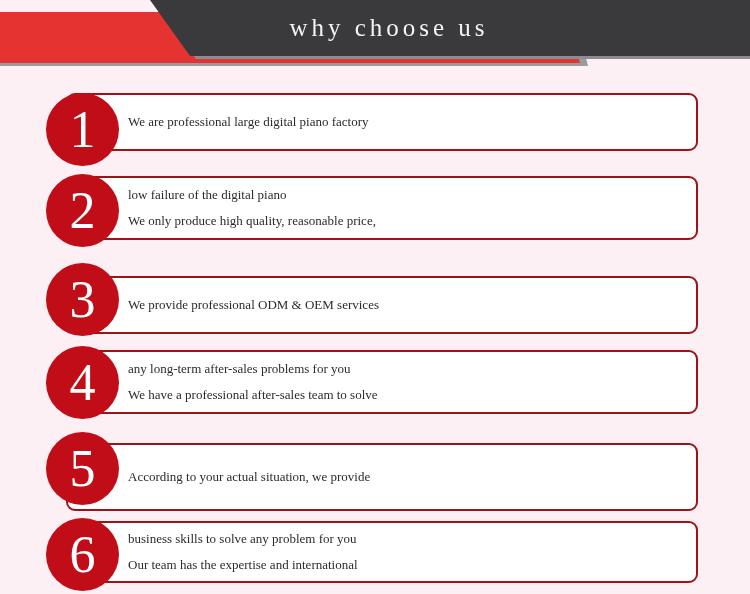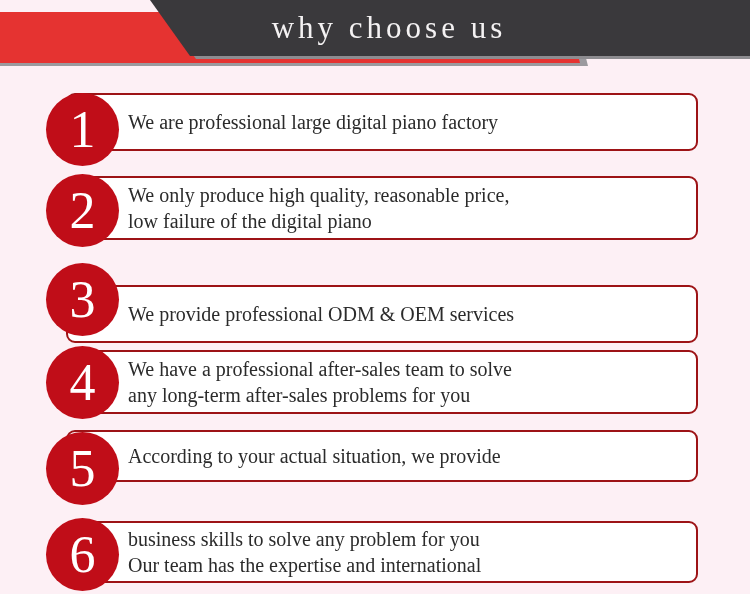--- a/index.html
+++ b/index.html
@@ -82,21 +82,21 @@
 
   .header-title {
     position: absolute;
     left: 0;
     top: 0;
     width: 750px;
     height: 56px;
     line-height: 56px;
     text-align: center;
     color: #f4f2f3;
-    font-size: 31px;
+    font-size: 25px;
     letter-spacing: 4px;
     font-family: "Liberation Serif", "DejaVu Serif", serif;
     white-space: nowrap;
     text-indent: 28px;
   }
 
   
   .rows {
     position: absolute;
     left: 0;
@@ -125,21 +125,21 @@
   .row-text {
     position: absolute;
     left: 60px;
     right: 10px;
     top: 0;
     bottom: 0;
     display: flex;
     flex-direction: column;
     justify-content: center;
     color: #2b2b2b;
-    font-size: 20px;
+    font-size: 13px;
     line-height: 26px;
     font-family: "Liberation Serif", "DejaVu Serif", serif;
   }
 
   .row-text .ln {
     display: block;
     white-space: nowrap;
   }
 
   .row-badge {
@@ -178,48 +178,48 @@
         <div class="row-text">
           <span class="ln">We are professional large digital piano factory</span>
         </div>
       </div>
       <div class="row-badge" style="top:0px;">1</div>
     </div>
 
     <div class="row" style="top:176px;height:70px;">
       <div class="row-box" style="top:0;height:64px;">
         <div class="row-text">
+          <span class="ln">low failure of the digital piano</span>
           <span class="ln">We only produce high quality, reasonable price,</span>
-          <span class="ln">low failure of the digital piano</span>
         </div>
       </div>
       <div class="row-badge" style="top:-2px;">2</div>
     </div>
 
     <div class="row" style="top:268px;height:66px;">
-      <div class="row-box" style="top:17px;height:58px;">
+      <div class="row-box" style="top:8px;height:58px;">
         <div class="row-text">
           <span class="ln">We provide professional ODM &amp; OEM services</span>
         </div>
       </div>
       <div class="row-badge" style="top:-5px;">3</div>
     </div>
 
     <div class="row" style="top:350px;height:70px;">
       <div class="row-box" style="top:0;height:64px;">
         <div class="row-text">
+          <span class="ln">any long-term after-sales problems for you</span>
           <span class="ln">We have a professional after-sales team to solve</span>
-          <span class="ln">any long-term after-sales problems for you</span>
         </div>
       </div>
       <div class="row-badge" style="top:-4px;">4</div>
     </div>
 
     <div class="row" style="top:430px;height:80px;">
-      <div class="row-box" style="top:0;height:52px;">
+      <div class="row-box" style="top:13px;height:68px;">
         <div class="row-text">
           <span class="ln">According to your actual situation, we provide</span>
         </div>
       </div>
       <div class="row-badge" style="top:2px;">5</div>
     </div>
 
     <div class="row" style="top:521px;height:70px;">
       <div class="row-box" style="top:0;height:62px;">
         <div class="row-text">

